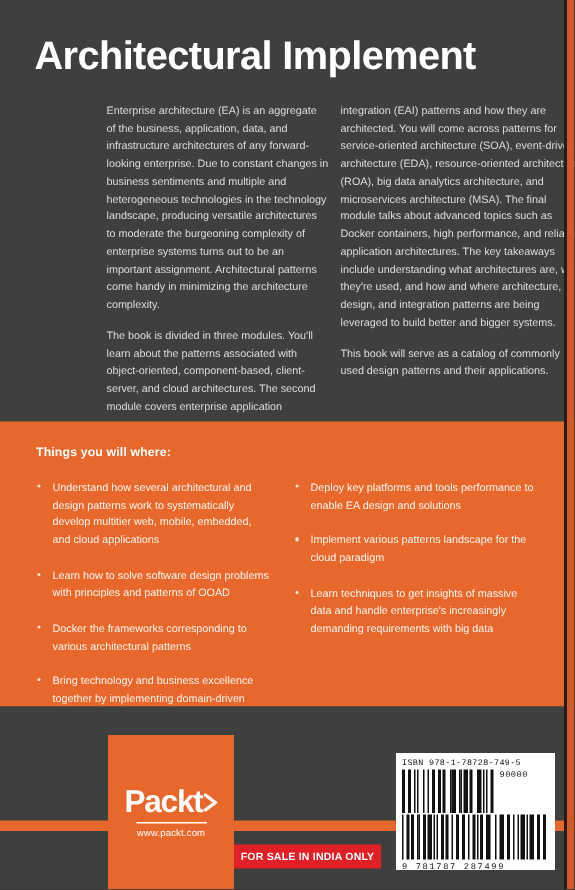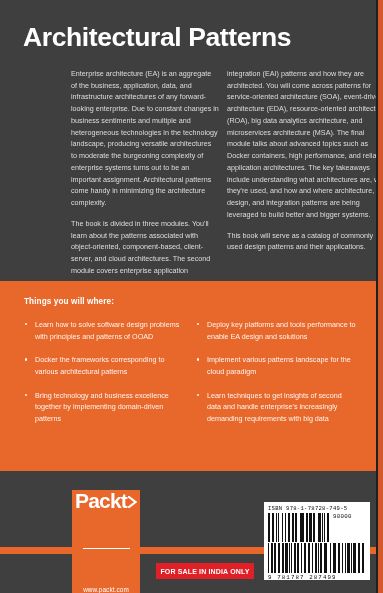--- a/index.html
+++ b/index.html
@@ -129,27 +129,27 @@
     top: 547px;
     width: 383px;
     height: 7px;
     background: #e8682c;
   }
   
   #packt-block {
     position: absolute;
     left: 72px;
     top: 490px;
-    width: 68px;
+    width: 84px;
     height: 103px;
     background: #e8682c;
     display: flex;
     flex-direction: column;
     align-items: center;
-    justify-content: space-between;
+    justify-content: center;
   }
   #packt-wordmark {
     color: #ffffff;
     font-size: 21px;
     font-weight: bold;
     letter-spacing: -0.8px;
     line-height: 1;
     display: flex;
     align-items: baseline;
   }
@@ -244,38 +244,42 @@
     font-size: 5.8px;
     letter-spacing: 1.1px;
     white-space: nowrap;
   }
 </style>
 </head>
 <body>
 
 <div id="cover">
 
-  <div id="title">Architectural Patterns</div>
+  <div id="title">Architectural Implement</div>
 
   <div id="blurb-left" class="blurb-col">
     <p>Enterprise architecture (EA) is an aggregate of the business, application, data, and infrastructure architectures of any forward-looking enterprise. Due to constant changes in business sentiments and multiple and heterogeneous technologies in the technology landscape, producing versatile architectures to moderate the burgeoning complexity of enterprise systems turns out to be an important assignment. Architectural patterns come handy in minimizing the architecture complexity.</p>
     <p>The book is divided in three modules. You'll learn about the patterns associated with object-oriented, component-based, client-server, and cloud architectures. The second module covers enterprise application</p>
   </div>
 
   <div id="blurb-right" class="blurb-col">
     <p>integration (EAI) patterns and how they are architected. You will come across patterns for service-oriented architecture (SOA), event-driven architecture (EDA), resource-oriented architecture (ROA), big data analytics architecture, and microservices architecture (MSA). The final module talks about advanced topics such as Docker containers, high performance, and reliable application architectures. The key takeaways include understanding what architectures are, why they're used, and how and where architecture, design, and integration patterns are being leveraged to build better and bigger systems.</p>
     <p>This book will serve as a catalog of commonly used design patterns and their applications.</p>
   </div>
 
   <div id="learn-panel">
     <div id="learn-heading">Things you will where:</div>
 
     <div id="learn-col-left" class="learn-col">
       <div class="learn-item">
         <span class="bullet"></span>
+        <span>Understand how several architectural and design patterns work to systematically develop multitier web, mobile, embedded, and cloud applications</span>
+      </div>
+      <div class="learn-item">
+        <span class="bullet"></span>
         <span>Learn how to solve software design problems with principles and patterns of OOAD</span>
       </div>
       <div class="learn-item">
         <span class="bullet"></span>
         <span>Docker the frameworks corresponding to various architectural patterns</span>
       </div>
       <div class="learn-item">
         <span class="bullet"></span>
         <span>Bring technology and business excellence together by implementing domain-driven patterns</span>
       </div>
@@ -285,21 +289,21 @@
       <div class="learn-item">
         <span class="bullet"></span>
         <span>Deploy key platforms and tools performance to enable EA design and solutions</span>
       </div>
       <div class="learn-item">
         <span class="bullet"></span>
         <span>Implement various patterns landscape for the cloud paradigm</span>
       </div>
       <div class="learn-item">
         <span class="bullet"></span>
-        <span>Learn techniques to get insights of second data and handle enterprise's increasingly demanding requirements with big data</span>
+        <span>Learn techniques to get insights of massive data and handle enterprise's increasingly demanding requirements with big data</span>
       </div>
     </div>
   </div>
 
   <div id="bottom-area"></div>
   <div id="orange-rule"></div>
 
   <div id="packt-block">
     <div id="packt-wordmark">
       <span>Packt</span>

